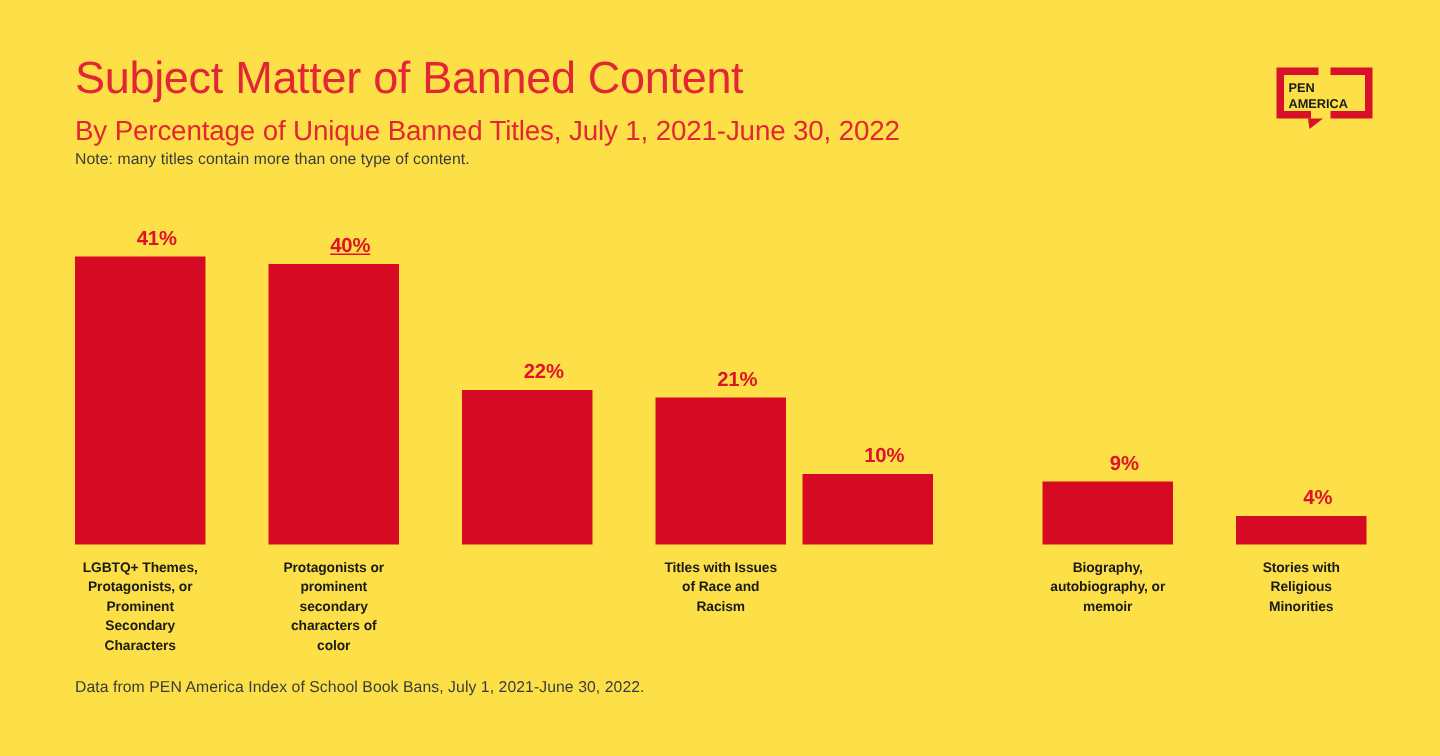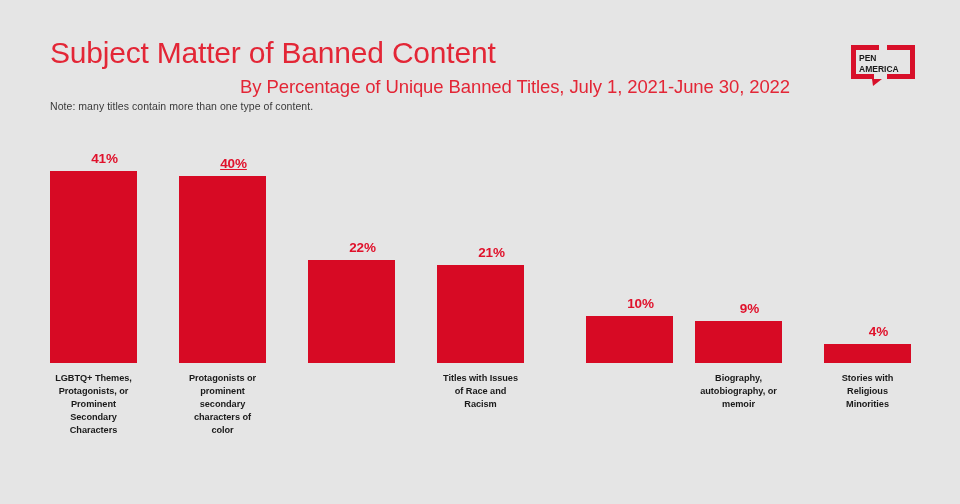--- a/index.html
+++ b/index.html
@@ -5,21 +5,21 @@
   * { box-sizing: border-box; margin: 0; padding: 0; }
 
   html, body {
     width: 960px;
     height: 504px;
     background: #ffffff;
     font-family: "Liberation Sans", sans-serif;
     overflow: hidden;
   }
 
-  #page { position: relative; width: 960px; height: 504px; background: #e5e5e5; }
+  #page { position: relative; width: 960px; height: 504px; background: #fde047; }
 
   
   #header { position: absolute; left: 50px; top: 36px; width: 740px; }
 
   #chart-title {
     font-size: 30px;
     font-weight: 400;
     color: #E32636;
     letter-spacing: -0.2px;
     line-height: 1.12;
@@ -27,21 +27,20 @@
   }
 
   #chart-subtitle {
     font-size: 18.5px;
     font-weight: 400;
     color: #E32636;
     letter-spacing: -0.1px;
     line-height: 1.25;
     margin-top: 5px;
     white-space: nowrap;
-    text-align: right;
   }
 
   #chart-note {
     font-size: 10.5px;
     font-weight: 400;
     color: #3a3a3a;
     margin-top: 2px;
     letter-spacing: 0.05px;
   }
 
@@ -164,21 +163,21 @@
       </div>
       <div class="bar-group" style="left: 387px;">
         <div class="bar-value" style="bottom: 180.341px; color: rgb(224, 17, 43);">21%</div>
         <div class="bar-rect" style="height: 98.3415px; background: rgb(215, 10, 36);"></div>
         <div class="bar-label">
           <div>Titles with Issues</div>
           <div>of Race and</div>
           <div>Racism</div>
         </div>
       </div>
-      <div class="bar-group" style="left: 536px;">
+      <div class="bar-group" style="left: 485px;">
         <div class="bar-value" style="bottom: 128.829px; color: rgb(224, 17, 43);">10%</div>
         <div class="bar-rect" style="height: 46.8293px; background: rgb(215, 10, 36);"></div>
       </div>
       <div class="bar-group" style="left: 645px;">
         <div class="bar-value" style="bottom: 124.146px; color: rgb(224, 17, 43);">9%</div>
         <div class="bar-rect" style="height: 42.1463px; background: rgb(215, 10, 36);"></div>
         <div class="bar-label">
           <div>Biography,</div>
           <div>autobiography, or</div>
           <div>memoir</div>
@@ -188,14 +187,15 @@
         <div class="bar-value" style="bottom: 100.732px; color: rgb(224, 17, 43);">4%</div>
         <div class="bar-rect" style="height: 18.7317px; background: rgb(215, 10, 36);"></div>
         <div class="bar-label">
           <div>Stories with</div>
           <div>Religious</div>
           <div>Minorities</div>
         </div>
       </div>
     </div>
 
+  <div id="chart-source">Data from PEN America Index of School Book Bans, July 1, 2021-June 30, 2022.</div>
 
 </div>
 
 </body></html>

